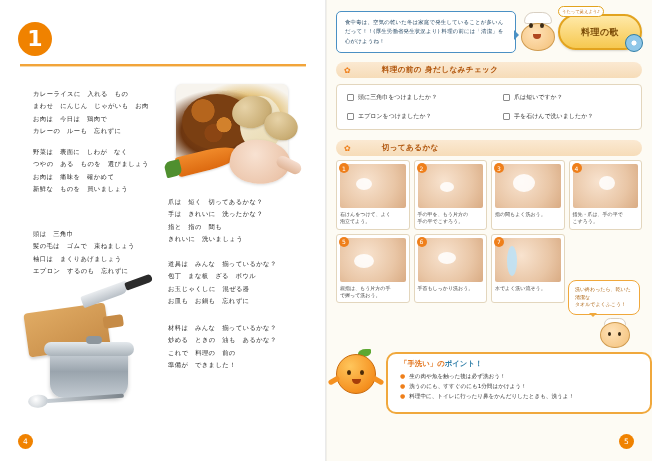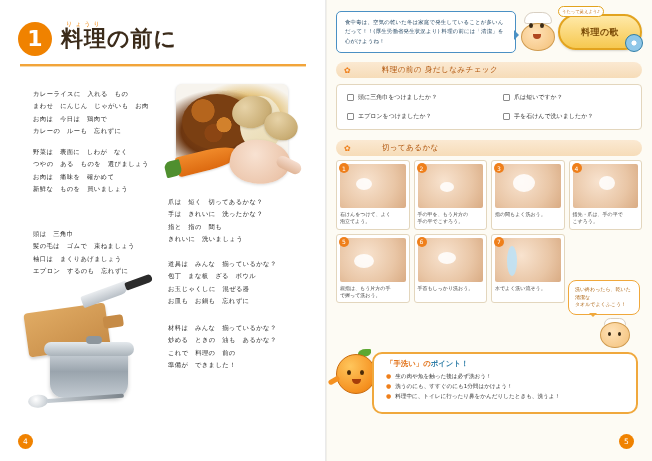--- a/index.html
+++ b/index.html
@@ -255,21 +255,21 @@
   }
 
   .sec-head {
     position: absolute; left: 10px;
     width: 306px; height: 16px;
     background: linear-gradient(180deg,#fbe9d2,#f6dcb8);
     border-radius: 8px;
     display: flex; align-items: center; padding-left: 8px;
   }
   .sec-head .star { color:#ef7f1a; font-size: 8px; margin-right: 4px; }
-  .sec-head .t { font-size: 7.6px; font-weight: normal; color:#b0540a; letter-spacing:.4px;padding-left:27px; }
+  .sec-head .t { font-size: 7.6px; font-weight: bold; color:#b0540a; letter-spacing:.4px;padding-left:27px; }
   .sec-1 { top: 62px; }
   .sec-2 { top: 140px; }
 
   .check-panel {
     position: absolute; left: 10px; top: 84px;
     width: 306px; height: 46px;
     border: 1px solid #e3d6bd; border-radius: 4px;
     background:#fff;
   }
   .check-item {
@@ -333,21 +333,21 @@
     border:1px solid #cf9a4e; border-radius:50%;
   }
   .mascot-small .hat {
     position:absolute; left:4px; top:0; width:22px;height:8px; background:#fff;
     border:1px solid #d8cfc2; border-radius:8px 8px 2px 2px;
   }
   .mascot-small .eye{position:absolute;width:3px;height:4px;background:#3a2a16;border-radius:50%;top:14px;}
   .mascot-small .eye.l{left:8px;} .mascot-small .eye.r{left:18px;}
 
   .points-box {
-    position: absolute; left: 46px; top: 352px;
+    position: absolute; left: 60px; top: 352px;
     width: 266px; height: 62px;
     border: 2px solid #f0a83c; border-radius: 10px;
     background: #fff;
   }
   .points-title {
     position: absolute; left: 12px; top: 5px;
     font-size: 7.4px; font-weight: bold; color:#e2731a;
   }
   .points-list {
     position: absolute; left: 12px; top: 18px; right: 8px;
@@ -378,24 +378,20 @@
 </style>
 </head>
 <body>
 
 <div class="spread">
 
   <div class="page page-left">
 
     <div class="chapter-head">
       <div class="chapter-num">1</div>
-      <div class="chapter-title-wrap">
-        <div class="ruby-row">りょうり</div>
-        <div class="chapter-title">料理の前に</div>
-      </div>
     </div>
     <div class="head-rule"></div>
 
     <div class="lyrics lyr-a">カレーライスに　入れる　もの
 まわせ　にんじん　じゃがいも　お肉
 お肉は　今日は　鶏肉で
 カレーの　ルーも　忘れずに</div>
     <div class="lyrics lyr-b">野菜は　表面に　しわが　なく
 つやの　ある　ものを　選びましょう
 お肉は　痛味を　確かめて

